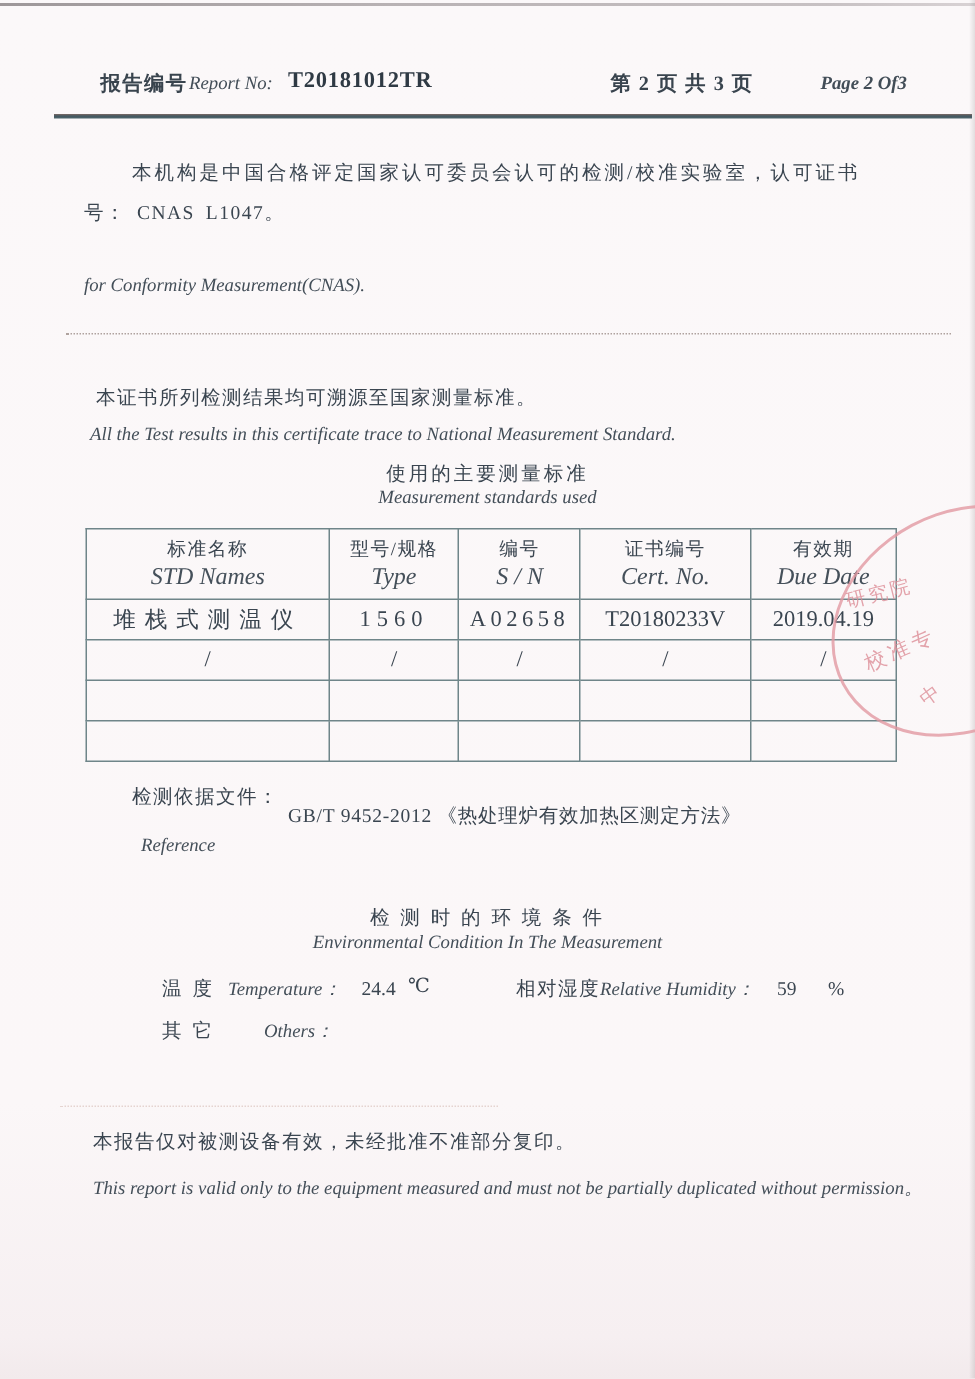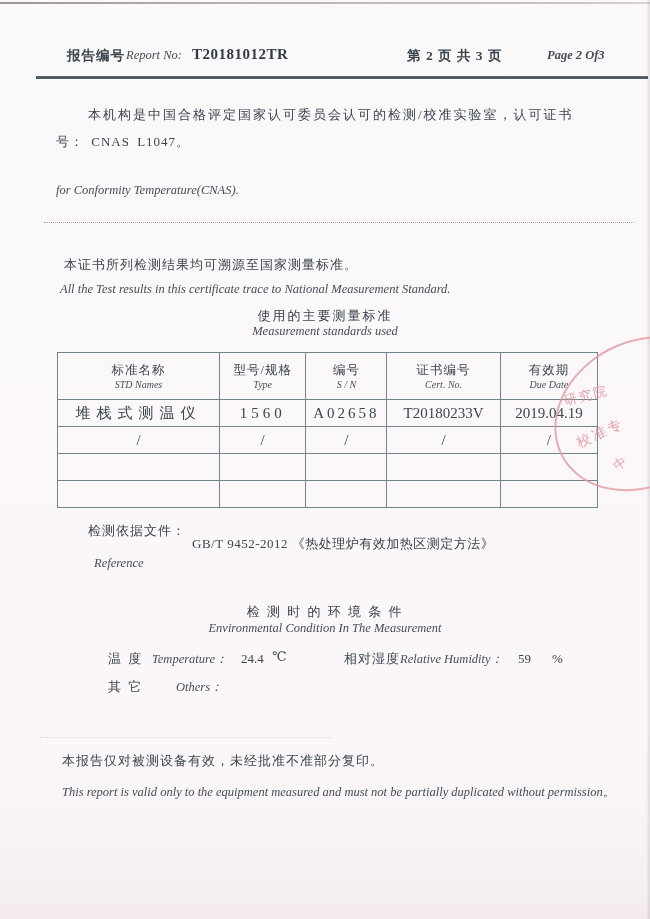--- a/index.html
+++ b/index.html
@@ -40,21 +40,21 @@
   
   #std-table{position:absolute;top:352px;left:57px;width:541px;height:153px;
     border-collapse:collapse;table-layout:fixed;}
   #std-table td,#std-table th{
     border:1px solid #6f8589;padding:0;text-align:center;vertical-align:middle;
     font-weight:normal;color:#3a4550;overflow:hidden;}
   #std-table{border:1.5px solid #64797d;}
   #std-table thead th{height:46px;}
   #std-table tbody td{height:26px;font-size:15px;}
   .th-zh{display:block;font-size:12.5px;letter-spacing:1px;line-height:1.45;}
-  .th-en{display:block;font-style:italic;font-size:10px;line-height:1.2;color:#45505a;}
+  .th-en{display:block;font-style:italic;font-size:16px;line-height:1.2;color:#45505a;}
   .cell-name{letter-spacing:6px;}
   .cell-type{letter-spacing:4px;}
   .cell-sn{letter-spacing:3px;}
 
   
   #stamp{position:absolute;top:342px;right:-78px;width:178px;height:142px;
     transform:rotate(-28deg);opacity:0.8;}
   #stamp-ellipse{position:absolute;top:0;left:0;width:100%;height:100%;
     border:2.5px solid #e39aa3;border-radius:50%;}
   .stamp-txt{position:absolute;color:#dd8d97;font-family:"DejaVu Sans",sans-serif;}
@@ -71,21 +71,21 @@
 
   <span class="abs hdr-zh" style="top:47px;left:67px;">报告编号</span>
   <span class="abs hdr-en" style="top:48px;left:126px;">Report No:</span>
   <span class="abs hdr-no" style="top:46px;left:192px;">T20181012TR</span>
   <span class="abs hdr-zh" style="top:47px;left:407px;font-weight:700;">第 2 页 共 3 页</span>
   <span class="abs hdr-en" style="top:48px;left:547px;font-weight:600;">Page 2 Of3</span>
   <div id="header-rule"></div>
 
   <span class="abs zh ls2" style="top:106px;left:88px;">本机构是中国合格评定国家认可委员会认可的检测/校准实验室，认可证书</span>
   <span class="abs zh ls1" style="top:133px;left:56px;word-spacing:3px;">号： CNAS L1047。</span>
-  <span class="abs en" style="top:183px;left:56px;">for Conformity Temperature(CNAS).</span>
+  <span class="abs en" style="top:183px;left:56px;">for Conformity Measurement(CNAS).</span>
   <div id="dotted-rule"></div>
 
   <span class="abs zh ls1" style="top:256px;left:64px;">本证书所列检测结果均可溯源至国家测量标准。</span>
   <span class="abs en" style="top:282px;left:60px;">All the Test results in this certificate trace to National Measurement Standard.</span>
 
   <span class="abs zh ls2 center" style="top:307px;">使用的主要测量标准</span>
   <span class="abs en center" style="top:324px;">Measurement standards used</span>
 
   <table id="std-table">
     <colgroup>

